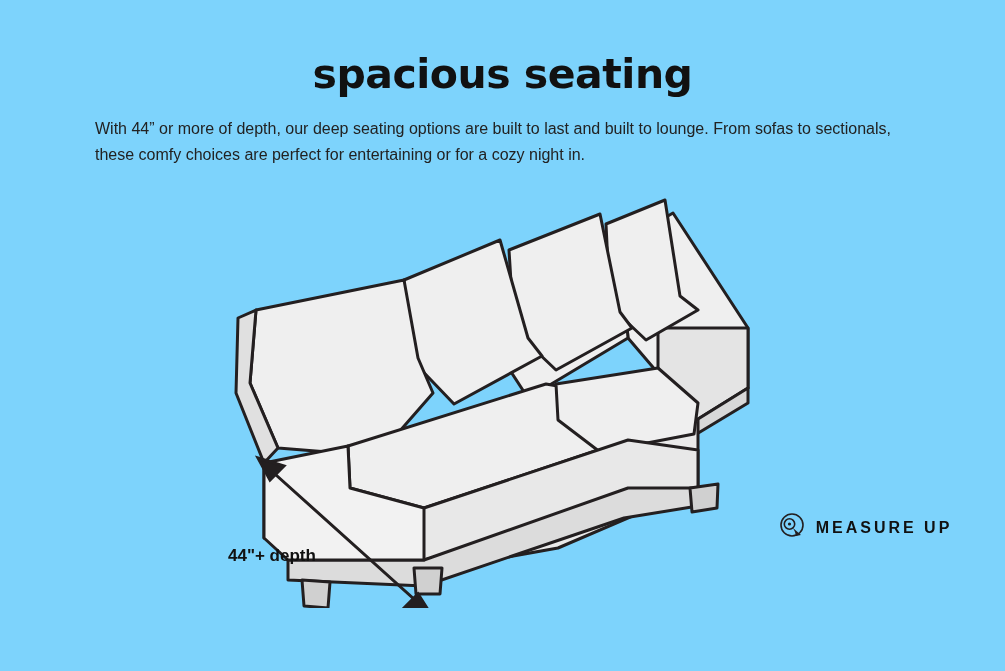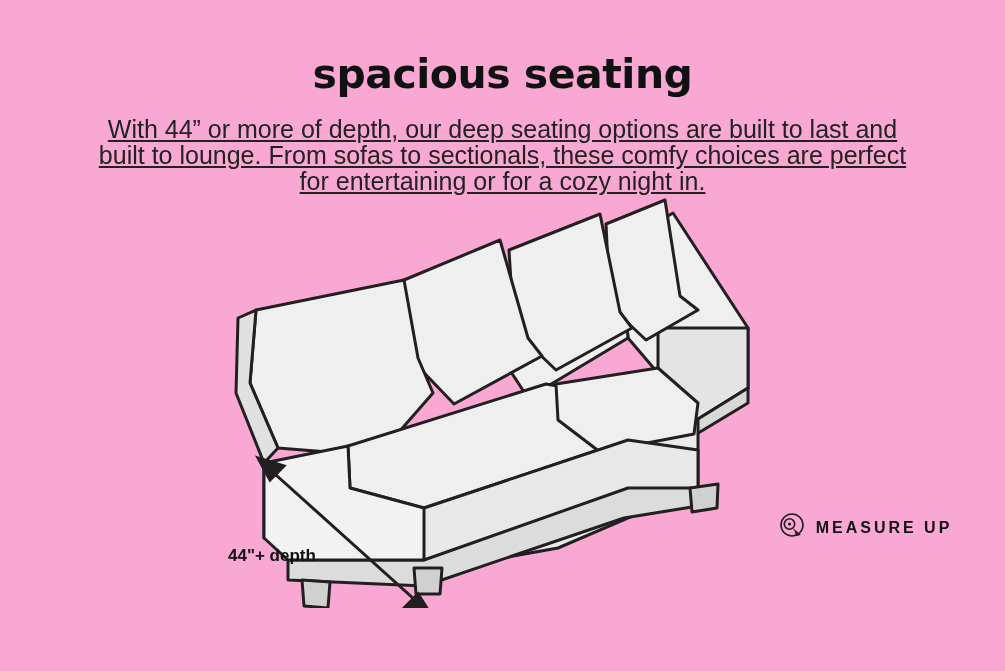--- a/index.html
+++ b/index.html
@@ -8,46 +8,45 @@
     background: #ffffff;
   }
   body {
     font-family: "Liberation Sans", sans-serif;
     color: #1a1a1a;
   }
   .page {
     position: relative;
     width: 1005px;
     height: 671px;
-    background: #f9a8d4;
+    background: #7dd3fc;
     overflow: hidden;
   }
   .headline {
     position: absolute;
     top: 50px;
     left: 0;
     width: 1005px;
     text-align: center;
     font-size: 41px;
     font-weight: bold;
     letter-spacing: -0.5px;
     color: #111111;
     font-family: "DejaVu Sans", sans-serif;
   }
   .subcopy {
     position: absolute;
     top: 116px;
     left: 95px;
     width: 815px;
-    text-align: center;
-    font-size: 25px;
+    text-align: left;
+    font-size: 16px;
     line-height: 26px;
     color: #222222;
     font-family: "Liberation Sans", sans-serif;
-    text-decoration: underline;
   }
   .sofa-wrap {
     position: absolute;
     top: 188px;
     left: 228px;
     width: 560px;
     height: 420px;
   }
   .sofa-wrap svg {
     display: block;

